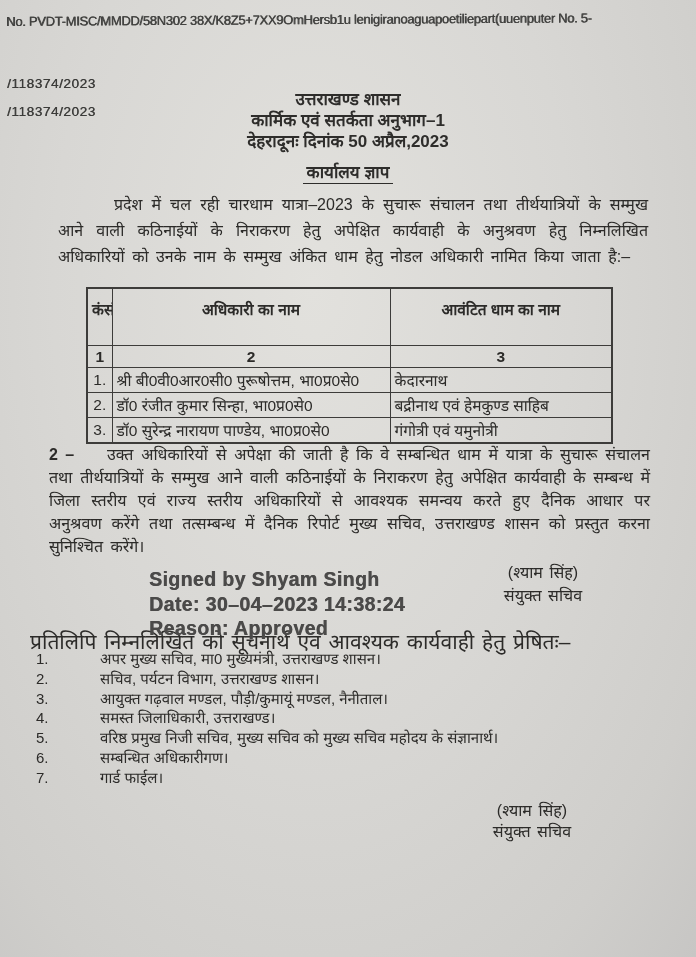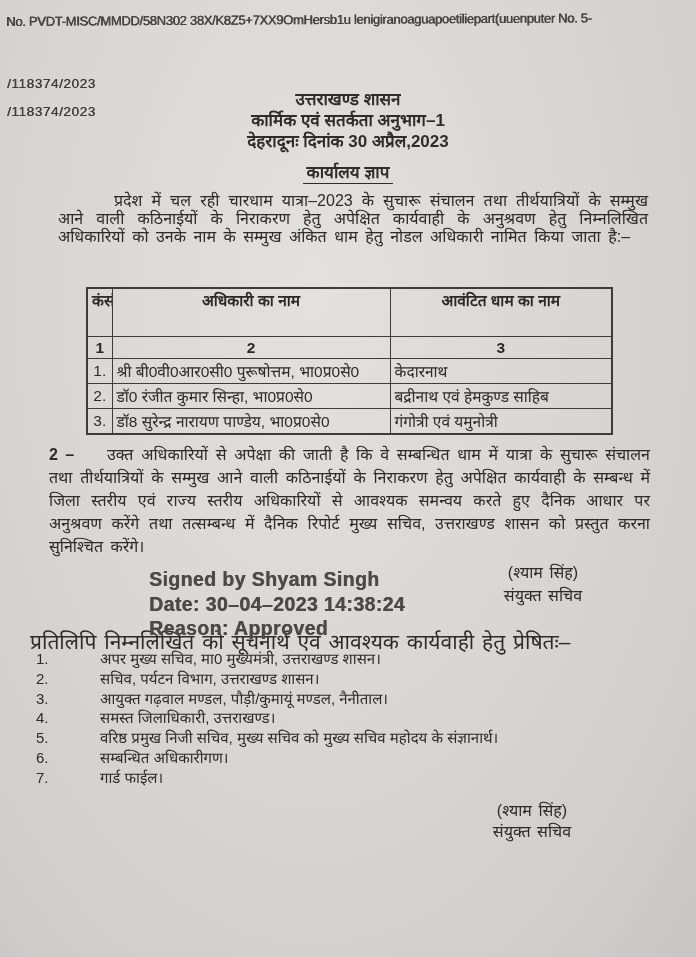--- a/index.html
+++ b/index.html
@@ -24,37 +24,37 @@
   }
   .refno{left:7px;font-size:13.5px;color:#3b3b39;letter-spacing:0.6px;text-shadow:0.4px 0 0 #4a4a48;margin-top:42px;}
   .ref1{top:34px;} .ref2{top:62px;}
   
   .center-line{left:0;width:696px;text-align:center;font-size:17px;font-weight:bold;line-height:20px;}
   .h1{top:90px;} .h2{top:111px;} .h3{top:132px;}
   .subject{top:163px;}
   .subject span{border-bottom:1.5px solid #2e2d2b;padding:0 4px 1px 4px;}
   
   .para{
-    text-align:justify;font-size:16px;line-height:18px;word-spacing:3px;color:#2c2b29;
+    text-align:justify;font-size:16px;line-height:26px;word-spacing:3px;color:#2c2b29;
   }
   .para1{left:58px;top:192px;width:590px;text-indent:56px;}
   .para2{left:49px;top:443px;width:601px;line-height:23px;}
   .para2 .pfx{font-weight:bold;display:inline-block;width:58px;text-indent:0;}
   
   table.doc{
     left:86px;top:287px;width:527px;position:absolute;
     border-collapse:collapse;table-layout:fixed;
     font-size:15.5px;color:#2c2b29;
   }
   table.doc td,table.doc th{
     border:1.5px solid #3d3c3a;padding:1px 4px;overflow:hidden;white-space:nowrap;
   }
   table.doc{border:2px solid #3d3c3a;}
   .col-sn{width:25px;} .col-off{width:278px;} .col-dham{width:222px;}
-  tr.hdr th{height:46px;vertical-align:top;text-align:center;font-weight:bold;padding-top:0;}
+  tr.hdr th{height:46px;vertical-align:top;text-align:center;font-weight:bold;padding-top:9px;}
   tr.nums td{height:19px;text-align:center;font-weight:bold;}
   tr.data td{height:22px;text-align:left;}
   tr.data td.sn{text-align:center;}
   
   .stamp{
     left:149px;top:567px;z-index:5;
     font-weight:bold;font-size:19.5px;line-height:24.5px;
     color:#4b4a49;letter-spacing:0.4px;white-space:nowrap;
     text-shadow:0.4px 0.4px 0 #555;
   }
@@ -72,21 +72,21 @@
 <body>
 
 <div class="page">
 
   <div class="abs garbled">No. PVDT-MISC/MMDD/58N302 38X/K8Z5+7XX9OmHersb1u lenigiranoaguapoetiliepart(uuenputer No. 5-</div>
   <div class="abs refno ref1">/118374/2023</div>
   <div class="abs refno ref2">/118374/2023</div>
 
   <div class="abs center-line h1">उत्तराखण्ड शासन</div>
   <div class="abs center-line h2">कार्मिक एवं सतर्कता अनुभाग–1</div>
-  <div class="abs center-line h3">देहरादूनः दिनांक 30 अप्रैल,2023</div>
+  <div class="abs center-line h3">देहरादूनः दिनांक 50 अप्रैल,2023</div>
   <div class="abs center-line subject">
     <span>कार्यालय ज्ञाप</span>
   </div>
 
   <div class="abs para para1">प्रदेश में चल रही चारधाम यात्रा–2023 के सुचारू संचालन तथा तीर्थयात्रियों के सम्मुख आने वाली कठिनाईयों के निराकरण हेतु अपेक्षित कार्यवाही के अनुश्रवण हेतु निम्नलिखित अधिकारियों को उनके नाम के सम्मुख अंकित धाम हेतु नोडल अधिकारी नामित किया जाता है:–</div>
 
   <table class="doc">
     <colgroup>
         <col class="col-sn">
         <col class="col-off">
@@ -108,21 +108,21 @@
         <td>श्री बी0वी0आर0सी0 पुरूषोत्तम, भा0प्र0से0</td>
         <td>केदारनाथ</td>
       </tr>
       <tr class="data">
         <td class="sn">2.</td>
         <td>डॉ0 रंजीत कुमार सिन्हा, भा0प्र0से0</td>
         <td>बद्रीनाथ एवं हेमकुण्ड साहिब</td>
       </tr>
       <tr class="data">
         <td class="sn">3.</td>
-        <td>डॉ8 सुरेन्द्र नारायण पाण्डेय, भा0प्र0से0</td>
+        <td>डॉ0 सुरेन्द्र नारायण पाण्डेय, भा0प्र0से0</td>
         <td>गंगोत्री एवं यमुनोत्री</td>
       </tr>
     </tbody>
   </table>
 
   <div class="abs para para2">
     <span class="pfx">2 –</span><span>उक्त अधिकारियों से अपेक्षा की जाती है कि वे सम्बन्धित धाम में यात्रा के सुचारू संचालन तथा तीर्थयात्रियों के सम्मुख आने वाली कठिनाईयों के निराकरण हेतु अपेक्षित कार्यवाही के सम्बन्ध में जिला स्तरीय एवं राज्य स्तरीय अधिकारियों से आवश्यक समन्वय करते हुए दैनिक आधार पर अनुश्रवण करेंगे तथा तत्सम्बन्ध में दैनिक रिपोर्ट मुख्य सचिव, उत्तराखण्ड शासन को प्रस्तुत करना सुनिश्चित करेंगे।</span>
   </div>
 
   <div class="abs stamp">

